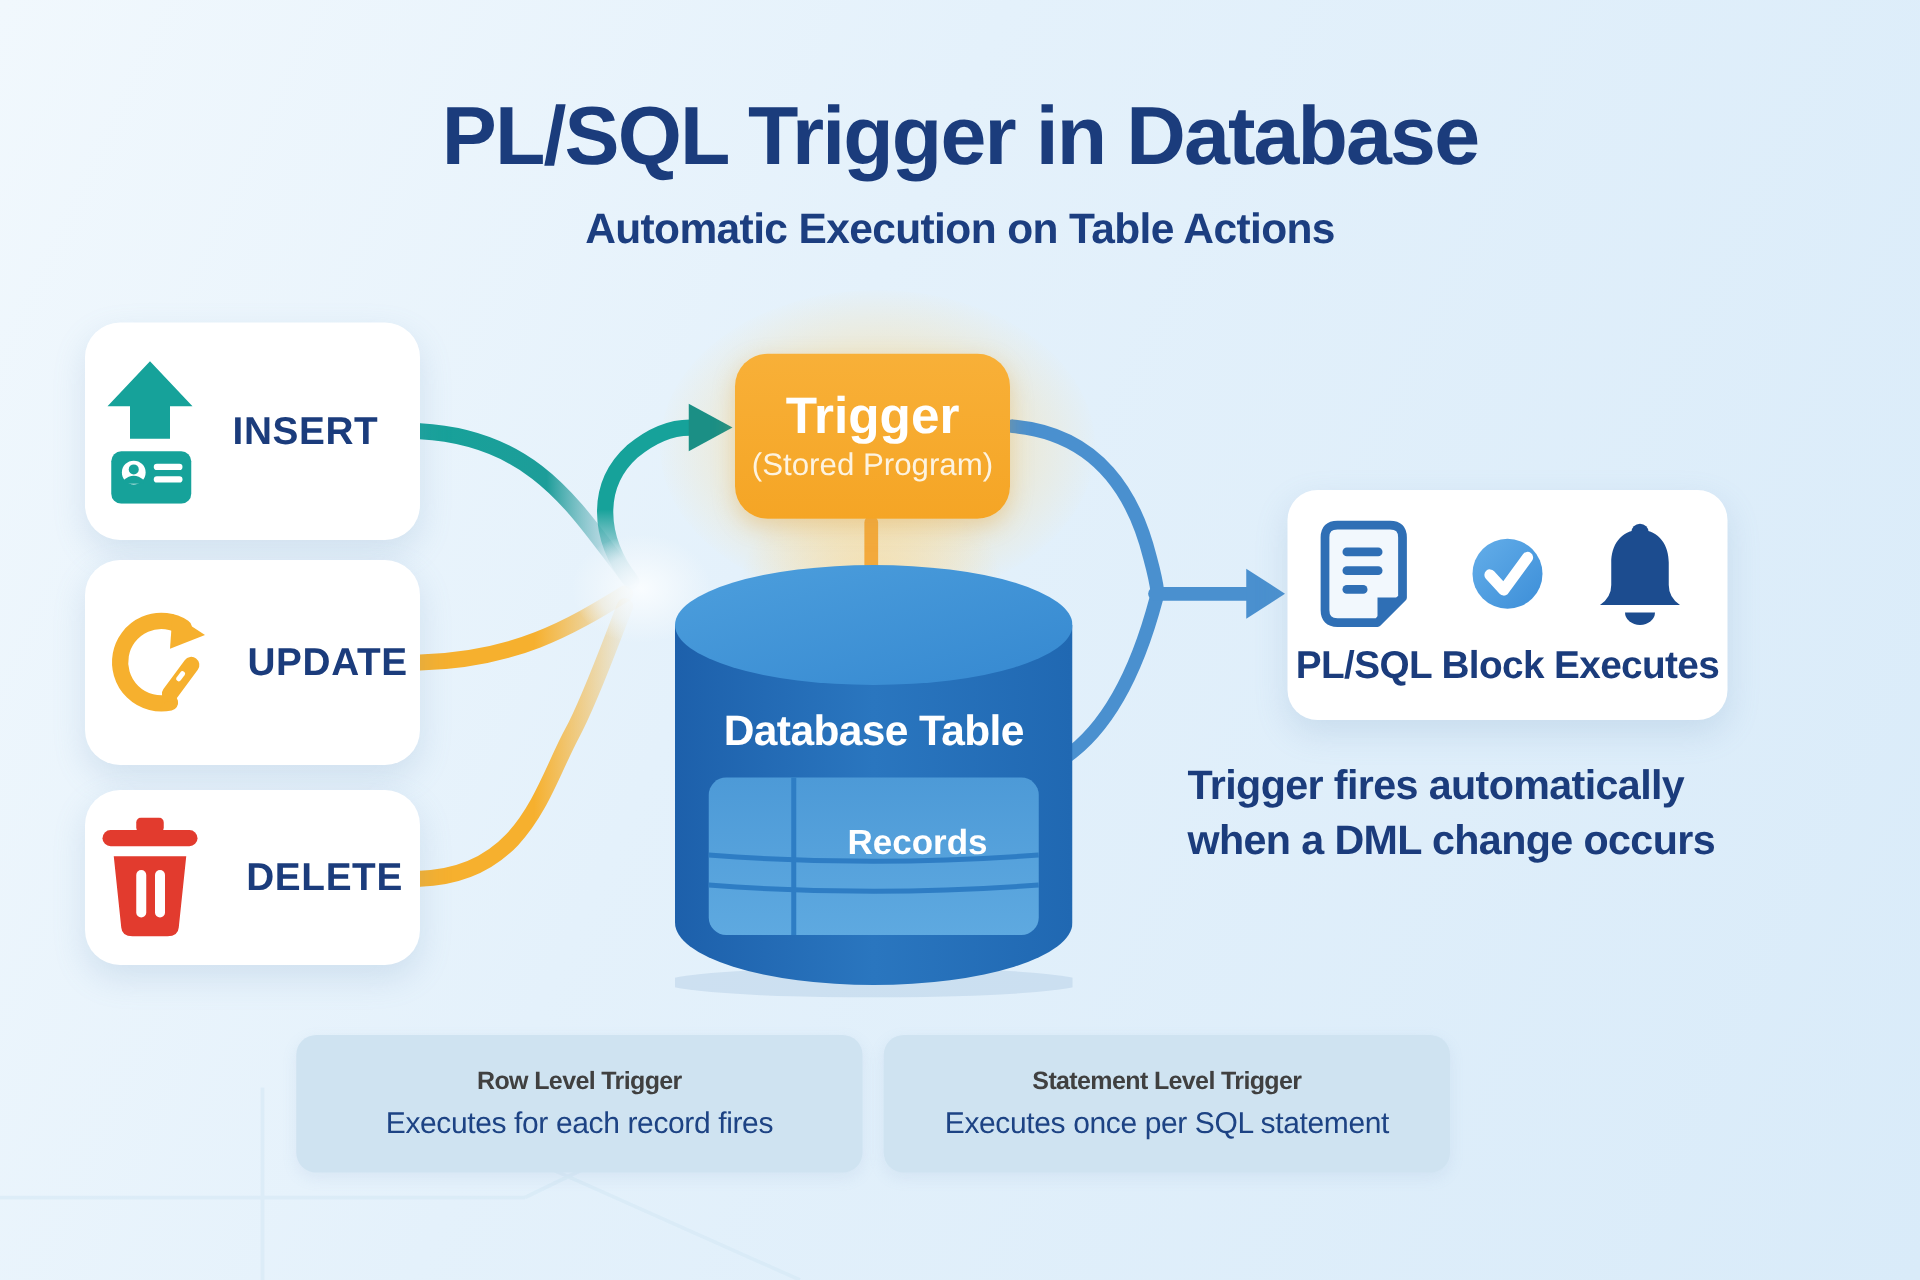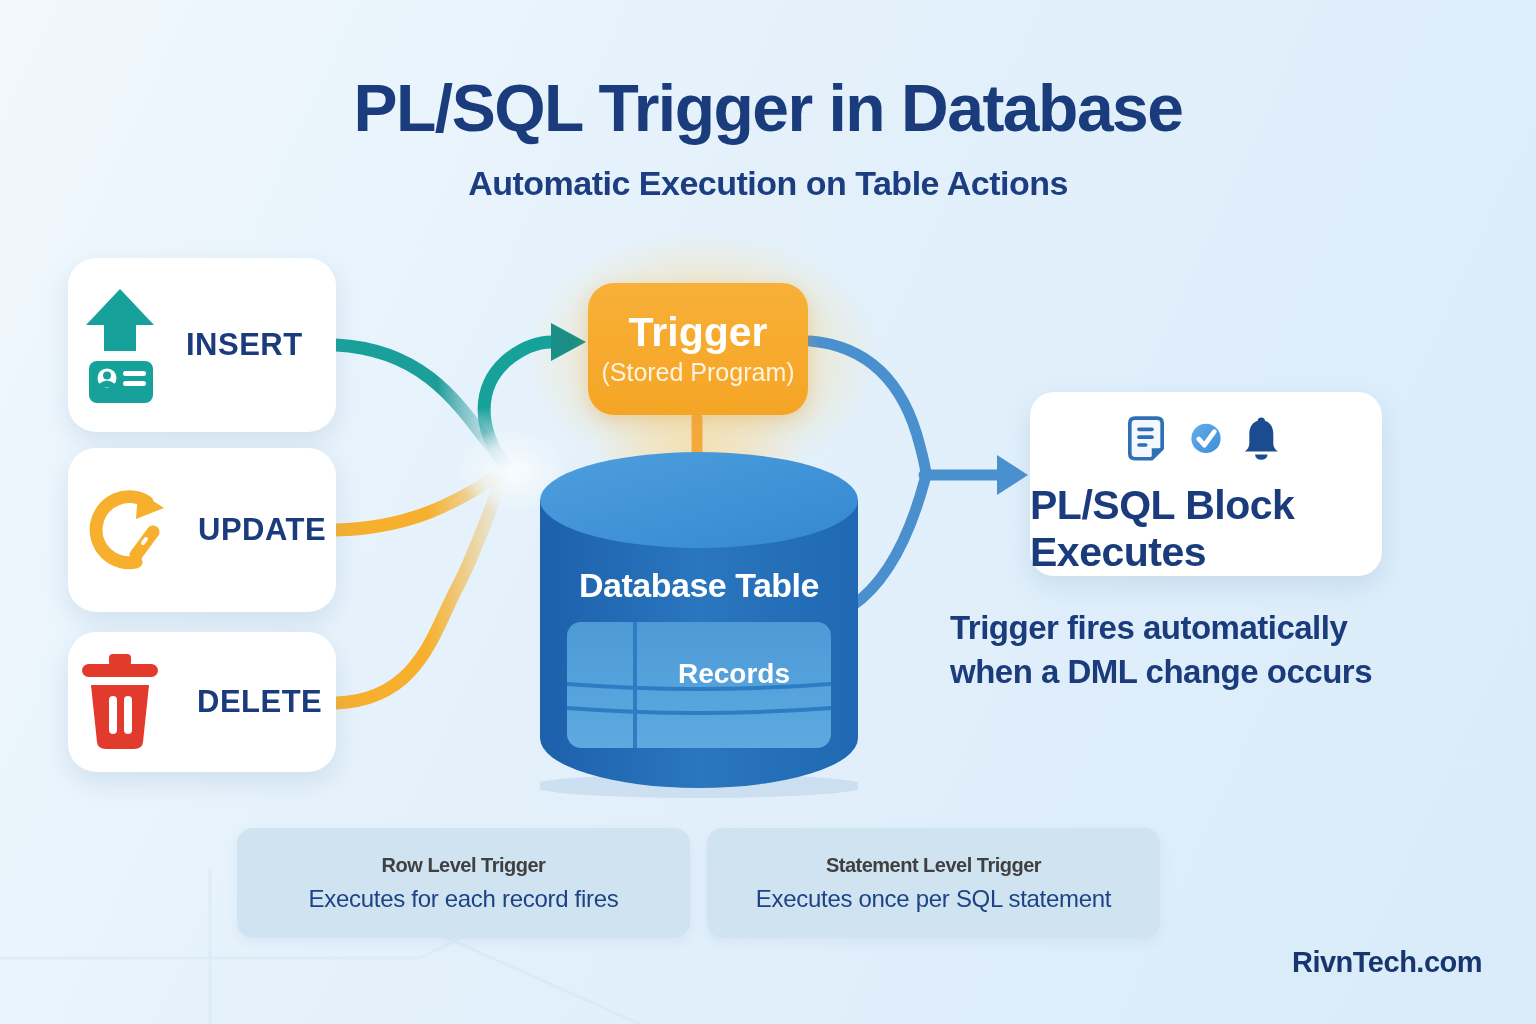--- a/index.html
+++ b/index.html
@@ -43,21 +43,21 @@
   .db-title{left:540px;top:566px;width:318px;text-align:center;
     font-size:34px;font-weight:700;color:#ffffff;letter-spacing:-0.5px;}
   .records-label{left:629px;top:658px;width:210px;text-align:center;
     font-size:28px;font-weight:700;color:#ffffff;}
   
   .result-card{
     left:1030px;top:392px;width:352px;height:184px;border-radius:24px;background:#ffffff;
     box-shadow:0 10px 26px rgba(110,150,190,.20);
     display:flex;flex-direction:column;align-items:center;
   }
-  .result-label{font-size:41px;font-weight:700;color:#1b3c7c;margin-top:18px;letter-spacing:-0.5px;}
+  .result-label{font-size:31px;font-weight:700;color:#1b3c7c;margin-top:6px;letter-spacing:-0.5px;}
   
   .note{left:950px;top:606px;width:440px;font-size:33px;font-weight:700;
     color:#1b3c7c;line-height:1.33;letter-spacing:-0.5px;}
   
   .pill{
     background:#cfe3f1;border-radius:16px;width:453px;height:110px;box-sizing:border-box;
     display:flex;flex-direction:column;align-items:center;justify-content:center;
     box-shadow:0 4px 12px rgba(120,160,200,.12);
   }
   .pill-title{font-size:20px;font-weight:700;color:#404040;letter-spacing:-0.5px;}
@@ -235,15 +235,14 @@
 
   <div class="abs pill" style="left:237px;top:828px;">
     <div class="pill-title">Row Level Trigger</div>
     <div class="pill-desc">Executes for each record fires</div>
   </div>
   <div class="abs pill" style="left:707px;top:828px;">
     <div class="pill-title">Statement Level Trigger</div>
     <div class="pill-desc">Executes once per SQL statement</div>
   </div>
 
-  <div class="abs watermark">RivnTech.com</div>
 
 </div>
 
 </body></html>

